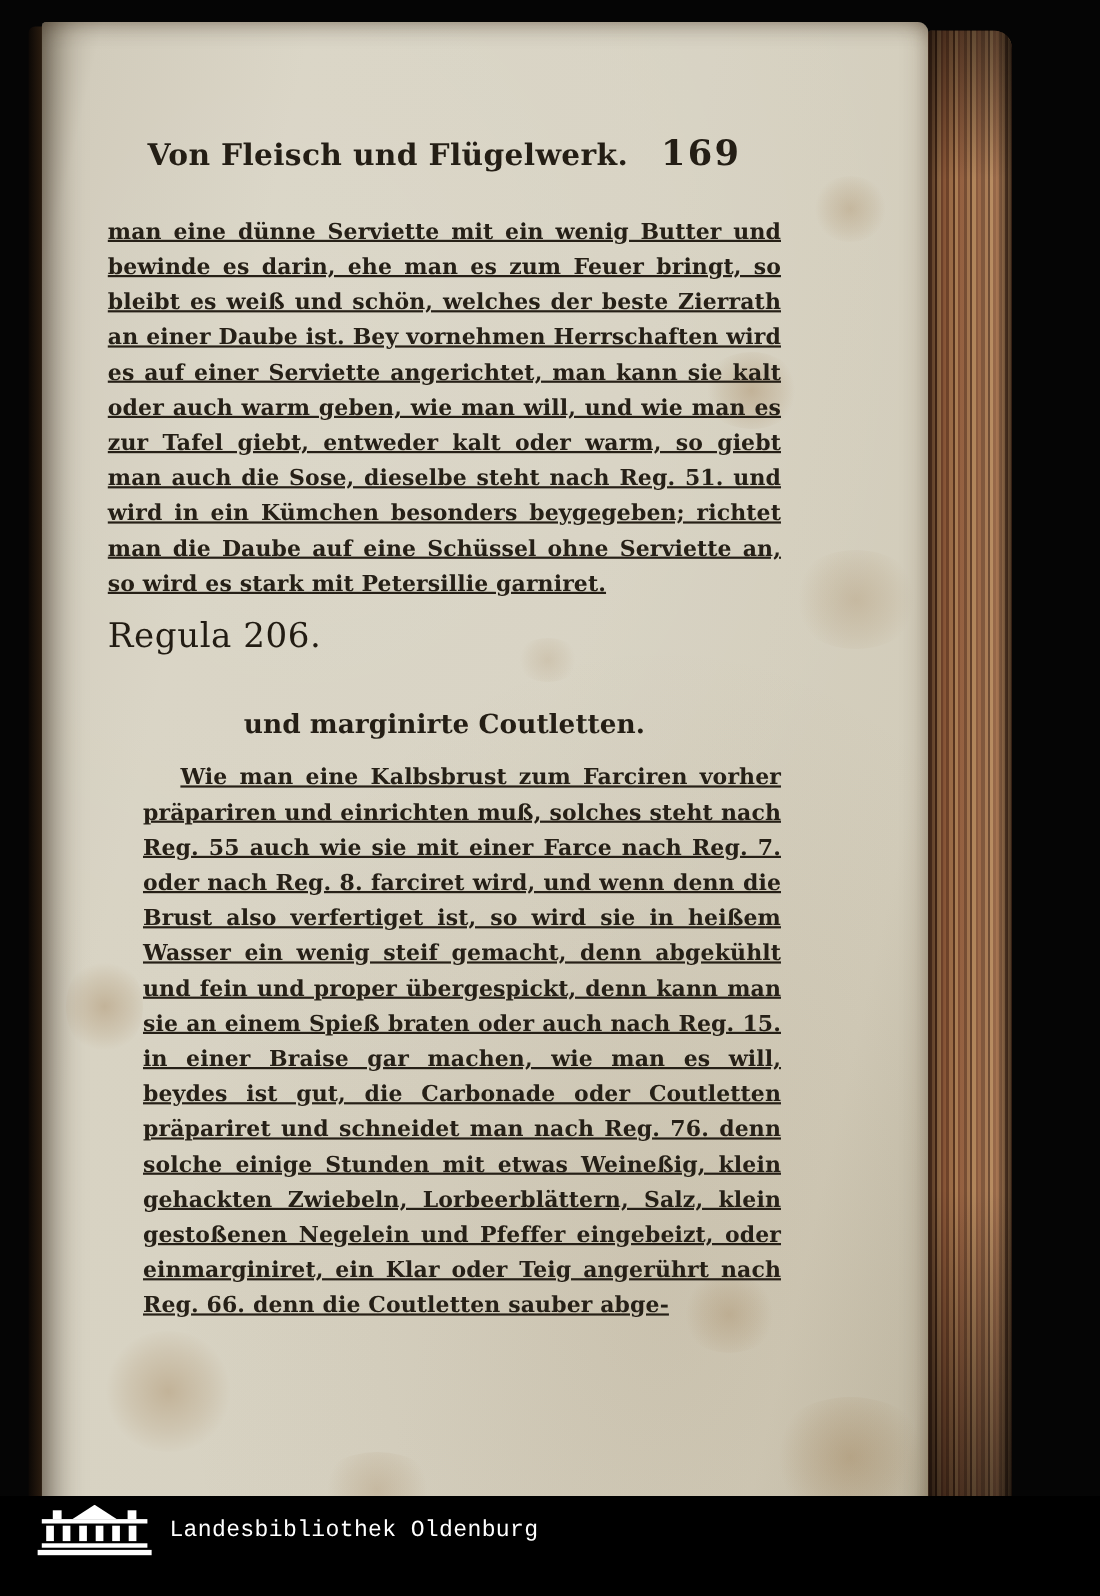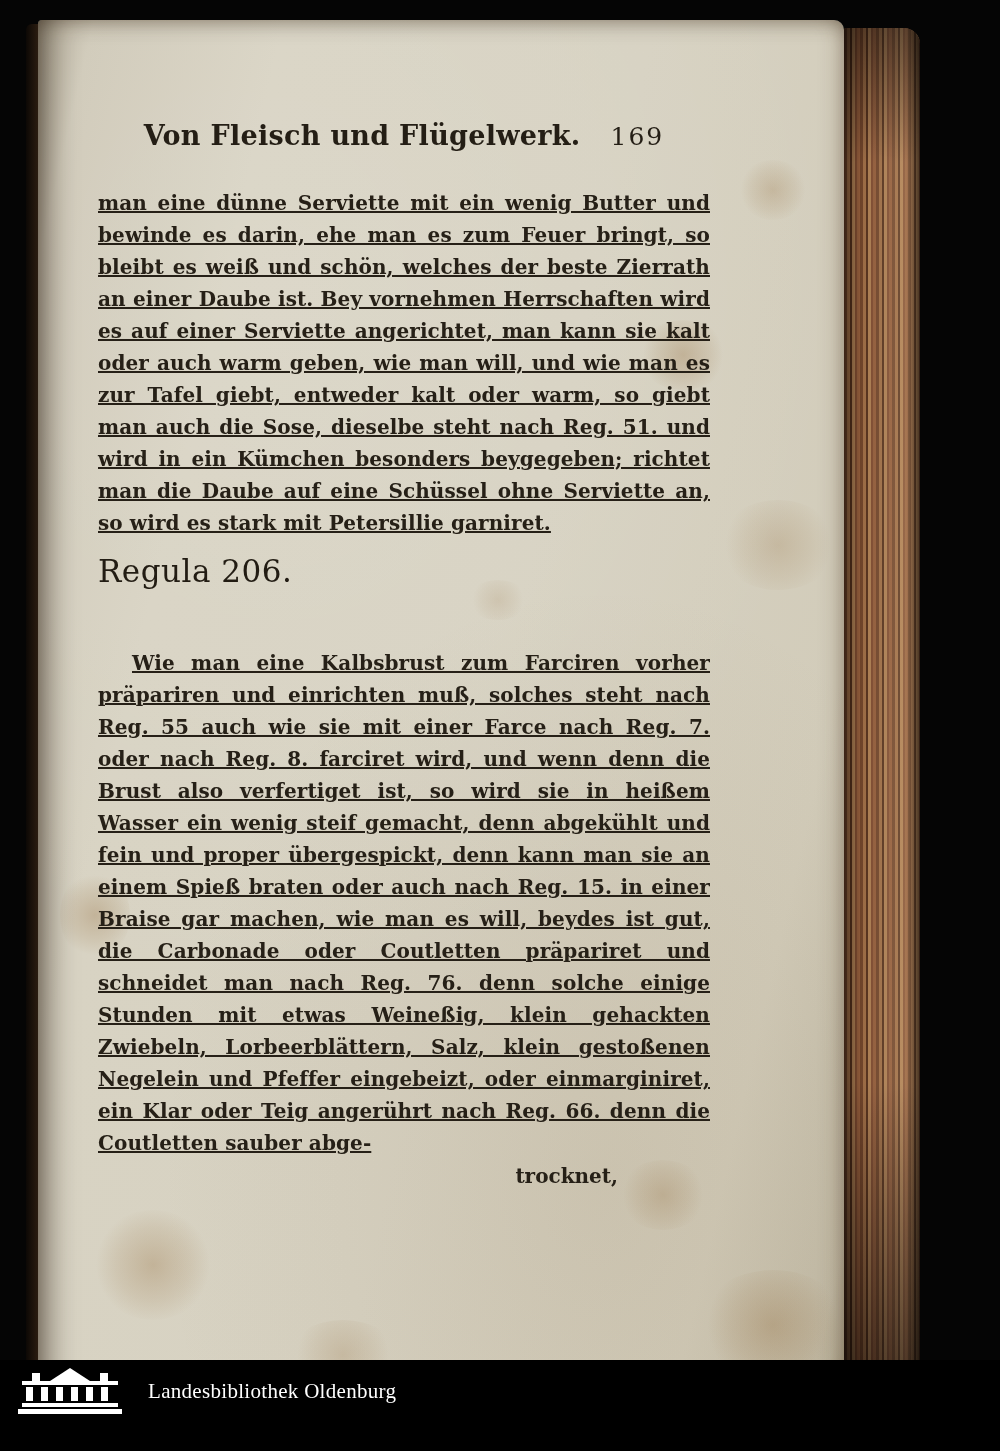--- a/index.html
+++ b/index.html
@@ -63,51 +63,51 @@
   
   .page-content{
     position:absolute; left:60px; top:100px; width:612px;
     color:#241e15;
   }
   .page-header{
     display:flex; justify-content:center; align-items:baseline; gap:30px;
     margin-bottom:36px;
   }
   .page-header .title{ font-size:27px; font-weight:bold; letter-spacing:.3px; }
-  .page-header .pagenum{ font-size:25px; font-weight:normal; letter-spacing:2px; }
+  .page-header .pagenum{ font-size:32px; font-weight:bold; letter-spacing:2px; }
 
   .body-text{
     font-size:20px; font-weight:bold; line-height:32px;
     text-align:justify; letter-spacing:.1px;
     color:#262017;
     text-decoration:underline;
   }
-  .indent{ text-indent:34px; }
+  .indent{ text-indent:34px;margin-left:32px; }
 
   .regula{
     text-align:left; font-size:31px; font-weight:normal;
     margin-top:14px; margin-bottom:8px; letter-spacing:.5px;
     color:#221c13;
   }
   .subheading{
     text-align:center; font-size:24px; font-weight:bold;
     line-height:36px; margin-bottom:14px; color:#241e15;
   }
   .catchword{
     text-align:right; padding-right:92px;
     font-size:20px; font-weight:bold; line-height:34px;
     color:#262017;
   }
 
   
   .footer{
     position:absolute; left:0; bottom:0; width:1000px; height:62px;
-    background:#000; display:flex; align-items:center; gap:26px;
-    padding-left:18px;
-    font-family:Liberation Serif, serif;
+    background:#000; display:flex; align-items:center; gap:16px;
+    padding-left:34px;
+    font-family:Liberation Mono, monospace;
   }
   .footer .lib-name{ color:#fff; font-size:21px; letter-spacing:.3px; }
   .logo{ display:block; }
 </style>
 </head>
 <body>
 
 <div class="stage">
 
   <div class="book">
@@ -131,25 +131,25 @@
           <span class="title">Von Fleisch und Flügelwerk.</span>
           <span class="pagenum">169</span>
         </div>
 
         <p class="body-text">man eine dünne Serviette mit ein wenig Butter und bewinde es darin, ehe man es zum Feuer bringt, so bleibt es weiß und schön, welches der beste Zierrath an einer Daube ist. Bey vornehmen Herrschaften wird es auf einer Serviette angerichtet, man kann sie kalt oder auch warm geben, wie man will, und wie man es zur Tafel giebt, entweder kalt oder warm, so giebt man auch die Sose, dieselbe steht nach Reg. 51. und wird in ein Kümchen besonders beygegeben; richtet man die Daube auf eine Schüssel ohne Serviette an, so wird es stark mit Petersillie garniret.</p>
 
         <h2 class="regula">Regula 206.</h2>
 
         <h3 class="subheading">
           <br>
+          <span>und marginirte Coutletten.</span>
         </h3>
 
         <p class="body-text indent">Wie man eine Kalbsbrust zum Farciren vorher präpariren und einrichten muß, solches steht nach Reg. 55 auch wie sie mit einer Farce nach Reg. 7. oder nach Reg. 8. farciret wird, und wenn denn die Brust also verfertiget ist, so wird sie in heißem Wasser ein wenig steif gemacht, denn abgekühlt und fein und proper übergespickt, denn kann man sie an einem Spieß braten oder auch nach Reg. 15. in einer Braise gar machen, wie man es will, beydes ist gut, die Carbonade oder Coutletten präpariret und schneidet man nach Reg. 76. denn solche einige Stunden mit etwas Weineßig, klein gehackten Zwiebeln, Lorbeerblättern, Salz, klein gestoßenen Negelein und Pfeffer eingebeizt, oder einmarginiret, ein Klar oder Teig angerührt nach Reg. 66. denn die Coutletten sauber abge-</p>
 
-        <div class="catchword">trocknet,</div>
 
       </div>
     </div>
 
     <div class="fore-edge"></div>
 
   </div>
 
   <div class="footer">
     <svg class="logo" width="104" height="46" viewBox="0 0 104 46" aria-hidden="true">

